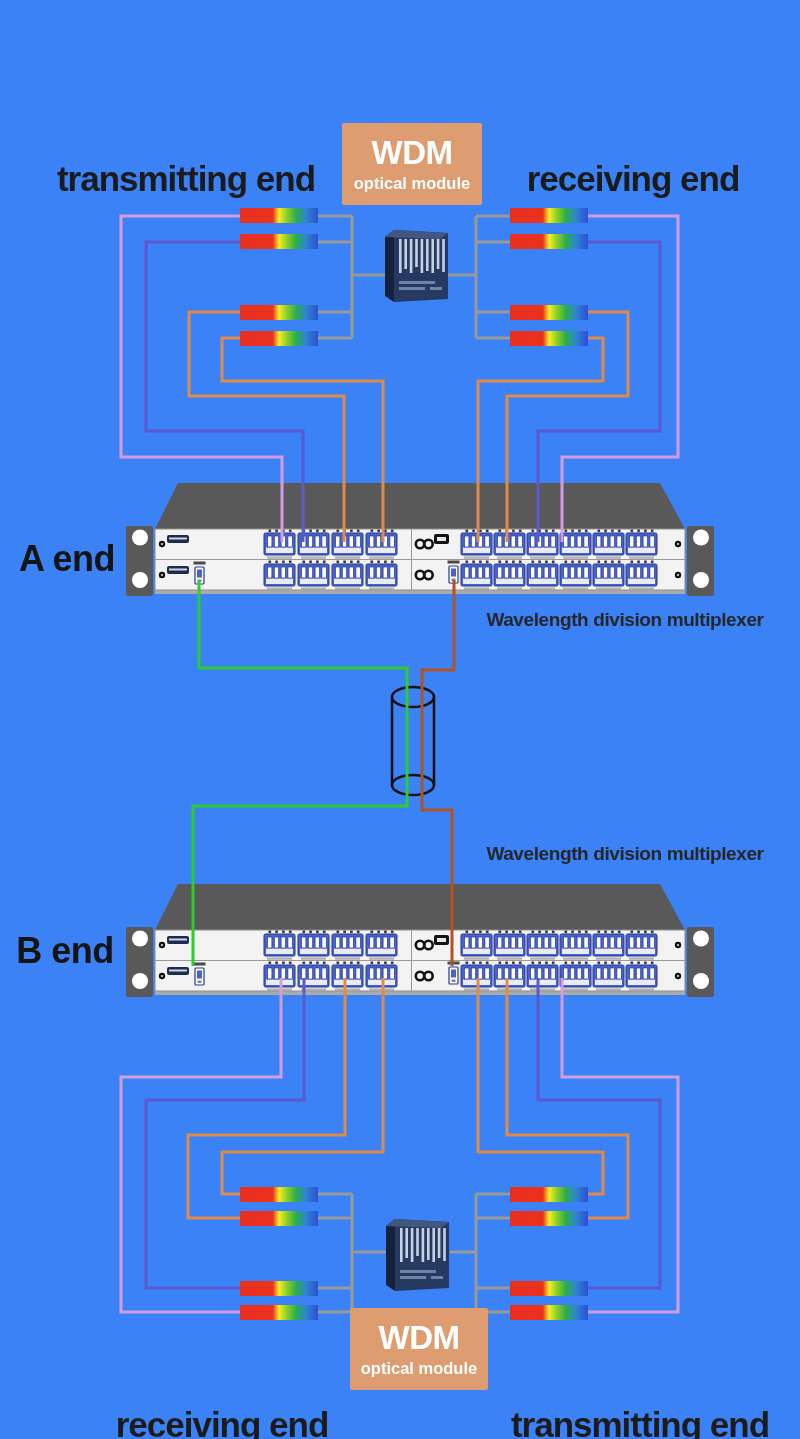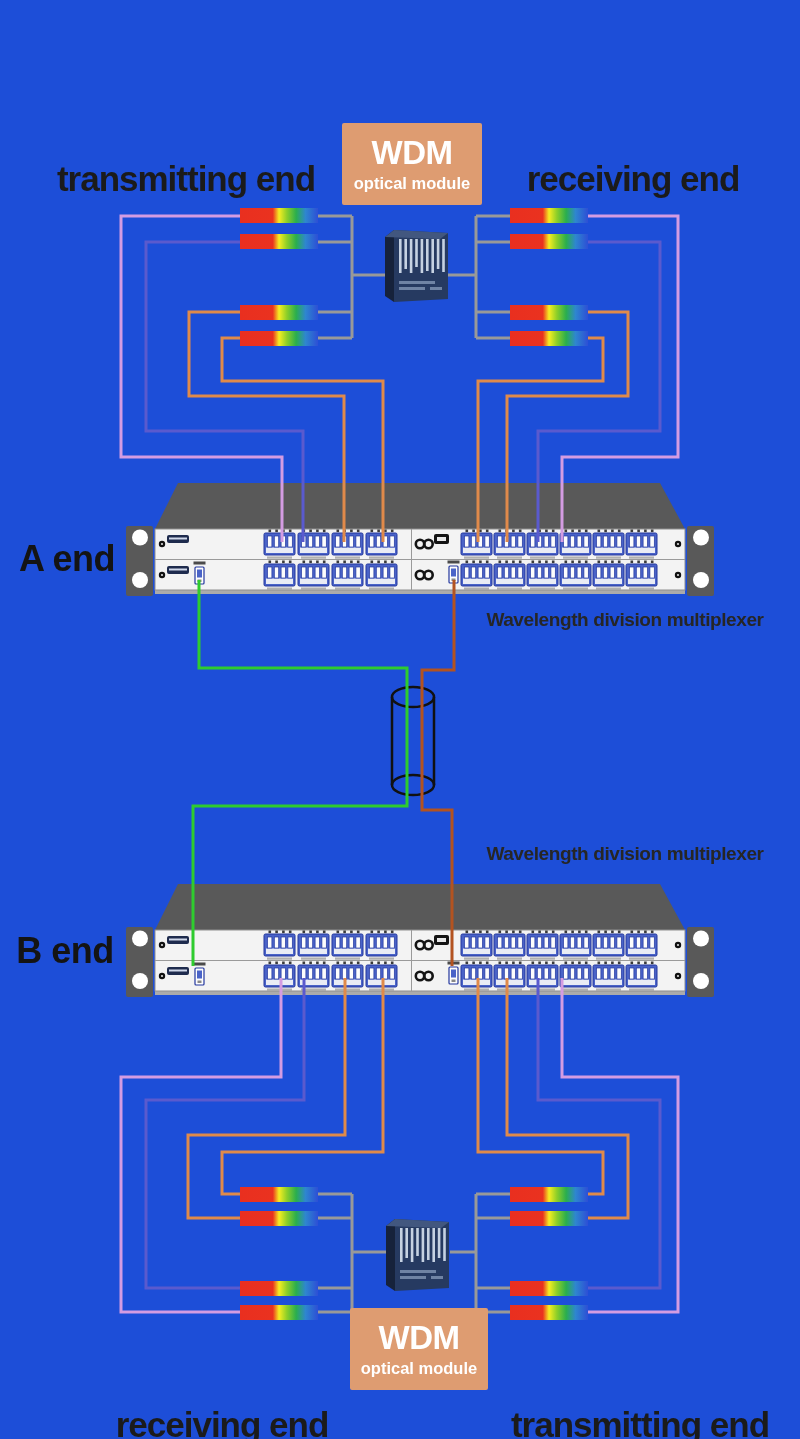--- a/index.html
+++ b/index.html
@@ -1,16 +1,16 @@
 <!DOCTYPE html>
 <html><head>
 <meta charset="utf-8">
 <style>
   html,body{margin:0;padding:0;background:#ffffff;}
-  .stage{position:relative;width:800px;height:1439px;background:#1d4ed8;overflow:hidden;}
+  .stage{position:relative;width:800px;height:1439px;background:#3b82f6;overflow:hidden;}
   svg{display:block;}
   text{font-family:"Liberation Sans", sans-serif;}
   .big{font-size:35px;font-weight:700;fill:#1b1b1b;letter-spacing:-1px;}
   .endlbl{font-size:36px;font-weight:700;fill:#141414;letter-spacing:-0.5px;}
   .cap{font-size:19px;font-weight:700;fill:#262626;letter-spacing:-0.4px;}
   .wdm-t{font-size:33px;font-weight:700;fill:#ffffff;letter-spacing:-0.5px;}
   .wdm-s{font-size:16.5px;font-weight:700;fill:#ffffff;}
   .wire{fill:none;stroke-width:3;}
   .grayline{fill:none;stroke-width:3;}
   .cyl{fill:none;stroke:#111111;stroke-width:2.5;}

